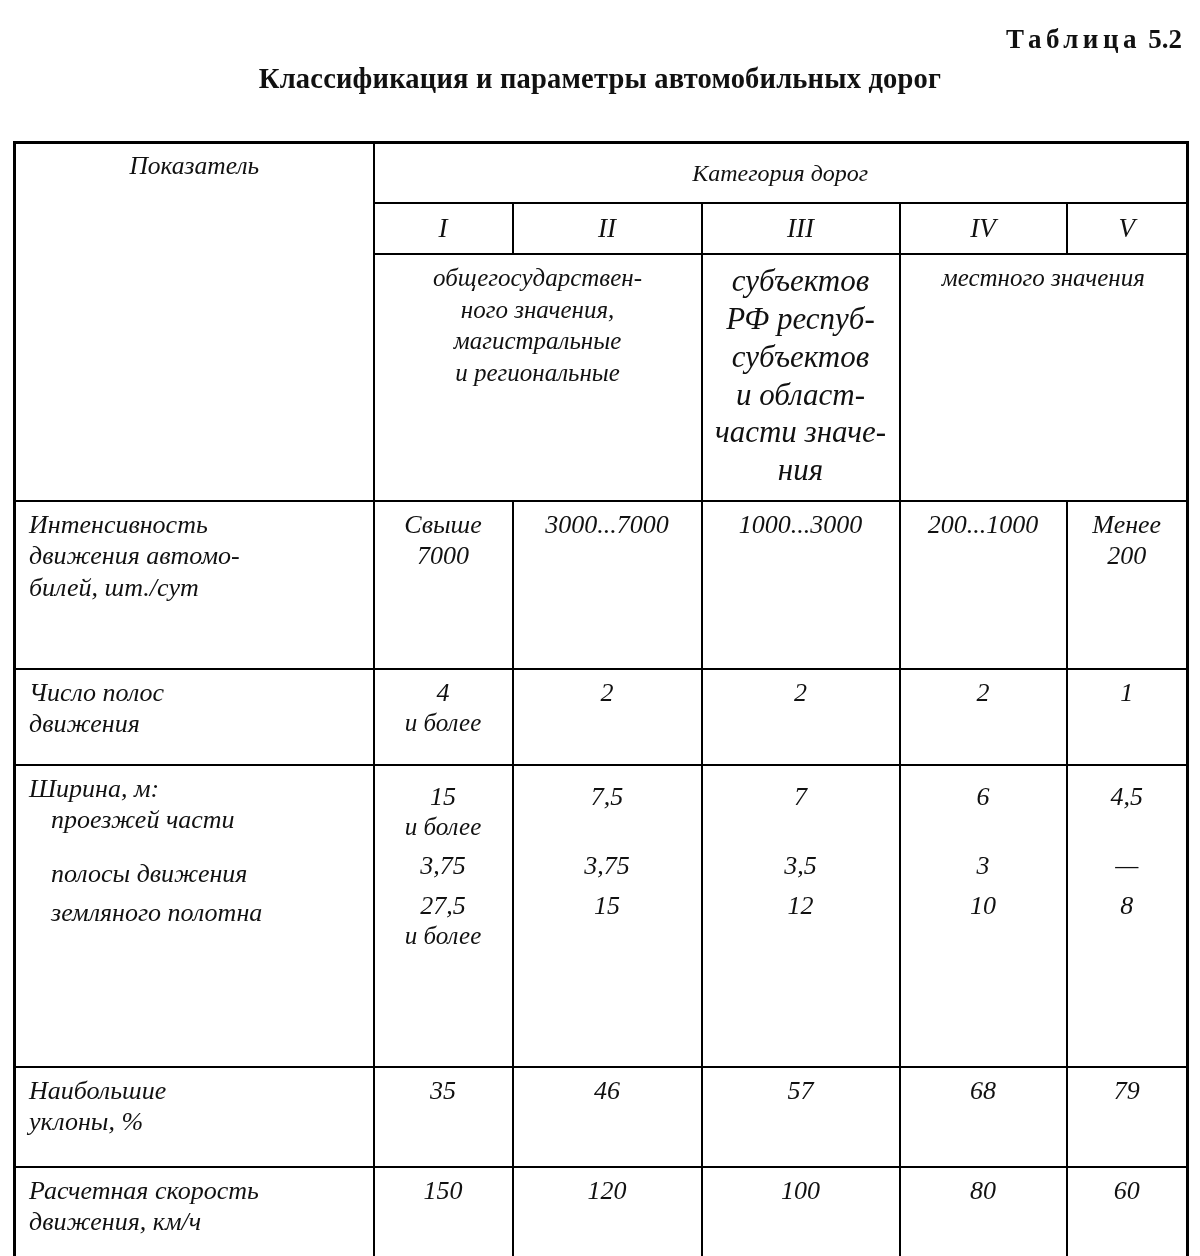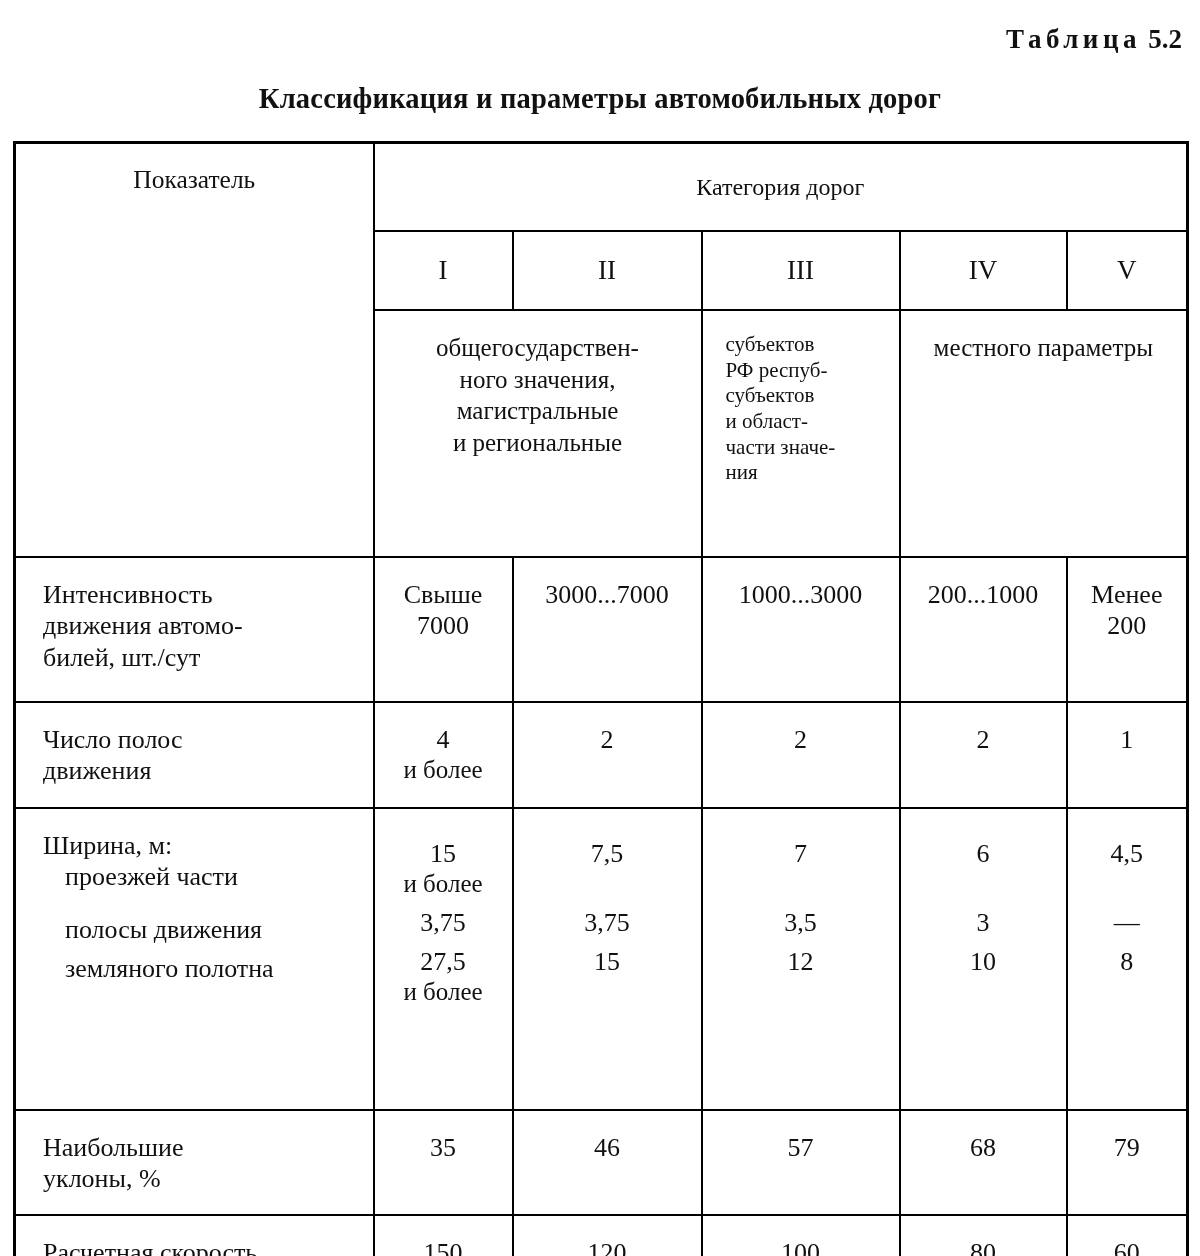--- a/index.html
+++ b/index.html
@@ -36,44 +36,44 @@
   
   .doc-title {
     position: absolute;
     top: 63px;
     left: 0;
     width: 1200px;
     text-align: center;
     font-size: 28.5px;
     font-weight: bold;
     letter-spacing: 0.2px;
-    margin-top: 20px;
   }
 
   
   .tbl-wrap {
     position: absolute;
     left: 13px;
     top: 141px;
     width: 1173px;
     height: 1100px;
   }
   table.road {
     border-collapse: collapse;
     width: 1173px;
     height: 1100px;
     table-layout: fixed;
     font-size: 25.5px;
     line-height: 1.16;
   }
   table.road td {
     border: 2.6px solid #000000;
-    padding: 14px;
+    padding: 0;
     vertical-align: top;
     background: #ffffff;
+    font-style: italic;
   }
   
   table.road {
     border: 3px solid #000;
   }
 
   .cell {
     padding: 7px 9px 6px 9px;
     box-sizing: border-box;
     height: 100%;
@@ -95,21 +95,22 @@
   .pokazatel {
     font-size: 25.5px;
     text-align: center;
   }
   .desc {
     font-size: 25px;
     text-align: center;
     line-height: 1.26;
   }
   .desc-narrow {
-    font-size: 21px;
+    font-size: 31px;
+    text-align: center;
     line-height: 1.22;
   }
 
   
   .rowlabel {
     font-size: 26px;
     text-align: left;
     line-height: 1.2;
     padding-left: 13px;
   }
@@ -195,25 +196,25 @@
       <div class="cell desc-narrow">
         <span class="stack-line">субъектов</span>
         <span class="stack-line">РФ респуб-</span>
         <span class="stack-line">субъектов</span>
         <span class="stack-line">и област-</span>
         <span class="stack-line">части значе-</span>
         <span class="stack-line">ния</span>
       </div>
     </td>
     <td colspan="2" class="v-middle">
-      <div class="cell desc">местного параметры</div>
-    </td>
-  </tr>
-
-  <tr style="height:145px">
+      <div class="cell desc">местного значения</div>
+    </td>
+  </tr>
+
+  <tr style="height:168px">
     <td class="v-top">
       <div class="cell rowlabel">
         <span class="stack-line">Интенсивность</span>
         <span class="stack-line">движения автомо-</span>
         <span class="stack-line">билей, шт./сут</span>
       </div>
     </td>
     <td class="v-top">
       <div class="cell valcell">
         <span class="stack-line">Свыше</span>

